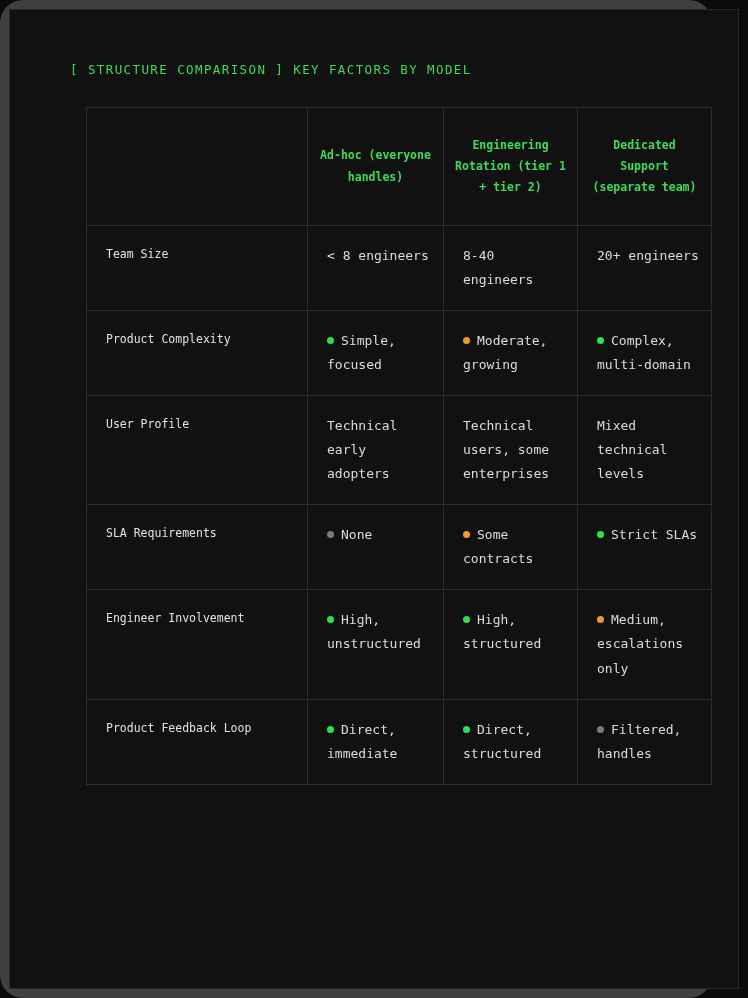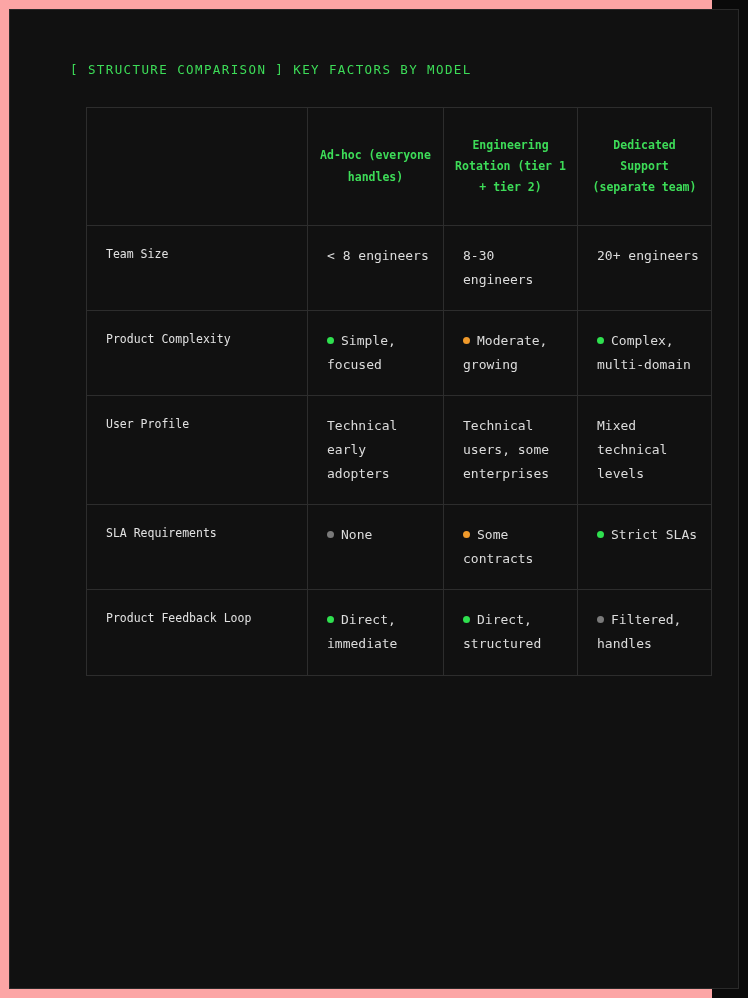--- a/index.html
+++ b/index.html
@@ -11,22 +11,23 @@
   body {
     width: 748px;
     height: 998px;
     font-family: "DejaVu Sans Mono", monospace;
     color: #e6e6e6;
     overflow: hidden;
   }
   .page {
     width: 712px;
     height: 998px;
-    background: #fca5a5;
+    background: #404040;
     padding: 9px;
+    border-radius: 23px;
   }
   .frame {
     width: 730px;
     height: 980px;
     border: 1px solid #2a2a2a;
     background: #111111;
     padding: 52px 51px 0 51px;
   }
   .title {
     font-size: 12.5px;
@@ -122,21 +123,21 @@
           </th>
           <th>
             <span>Dedicated Support (separate team)</span>
           </th>
         </tr>
       </thead>
       <tbody id="tbody">
           <tr>
             <th>Team Size</th>
             <td><span class="cellwrap-inline">&lt; 8 engineers</span></td>
-            <td><span class="cellwrap-inline">8-30 engineers</span></td>
+            <td><span class="cellwrap-inline">8-40 engineers</span></td>
             <td><span class="cellwrap-inline">20+ engineers</span></td>
           </tr>
           <tr>
             <th>Product Complexity</th>
             <td><span class="dot dot-green"></span><span class="cellwrap-inline">Simple, focused</span></td>
             <td><span class="dot dot-orange"></span><span class="cellwrap-inline">Moderate, growing</span></td>
             <td><span class="dot dot-green"></span><span class="cellwrap-inline">Complex, multi-domain</span></td>
           </tr>
           <tr>
             <th>User Profile</th>
@@ -144,20 +145,26 @@
             <td><span class="cellwrap-inline">Technical users, some enterprises</span></td>
             <td><span class="cellwrap-inline">Mixed technical levels</span></td>
           </tr>
           <tr>
             <th>SLA Requirements</th>
             <td><span class="dot dot-gray"></span><span class="cellwrap-inline">None</span></td>
             <td><span class="dot dot-orange"></span><span class="cellwrap-inline">Some contracts</span></td>
             <td><span class="dot dot-green"></span><span class="cellwrap-inline">Strict SLAs</span></td>
           </tr>
           <tr>
+            <th>Engineer Involvement</th>
+            <td><span class="dot dot-green"></span><span class="cellwrap-inline">High, unstructured</span></td>
+            <td><span class="dot dot-green"></span><span class="cellwrap-inline">High, structured</span></td>
+            <td><span class="dot dot-orange"></span><span class="cellwrap-inline">Medium, escalations only</span></td>
+          </tr>
+          <tr>
             <th>Product Feedback Loop</th>
             <td><span class="dot dot-green"></span><span class="cellwrap-inline">Direct, immediate</span></td>
             <td><span class="dot dot-green"></span><span class="cellwrap-inline">Direct, structured</span></td>
             <td><span class="dot dot-gray"></span><span class="cellwrap-inline">Filtered, handles</span></td>
           </tr>
         </tbody>
     </table>
 
   </div>
 </div>

